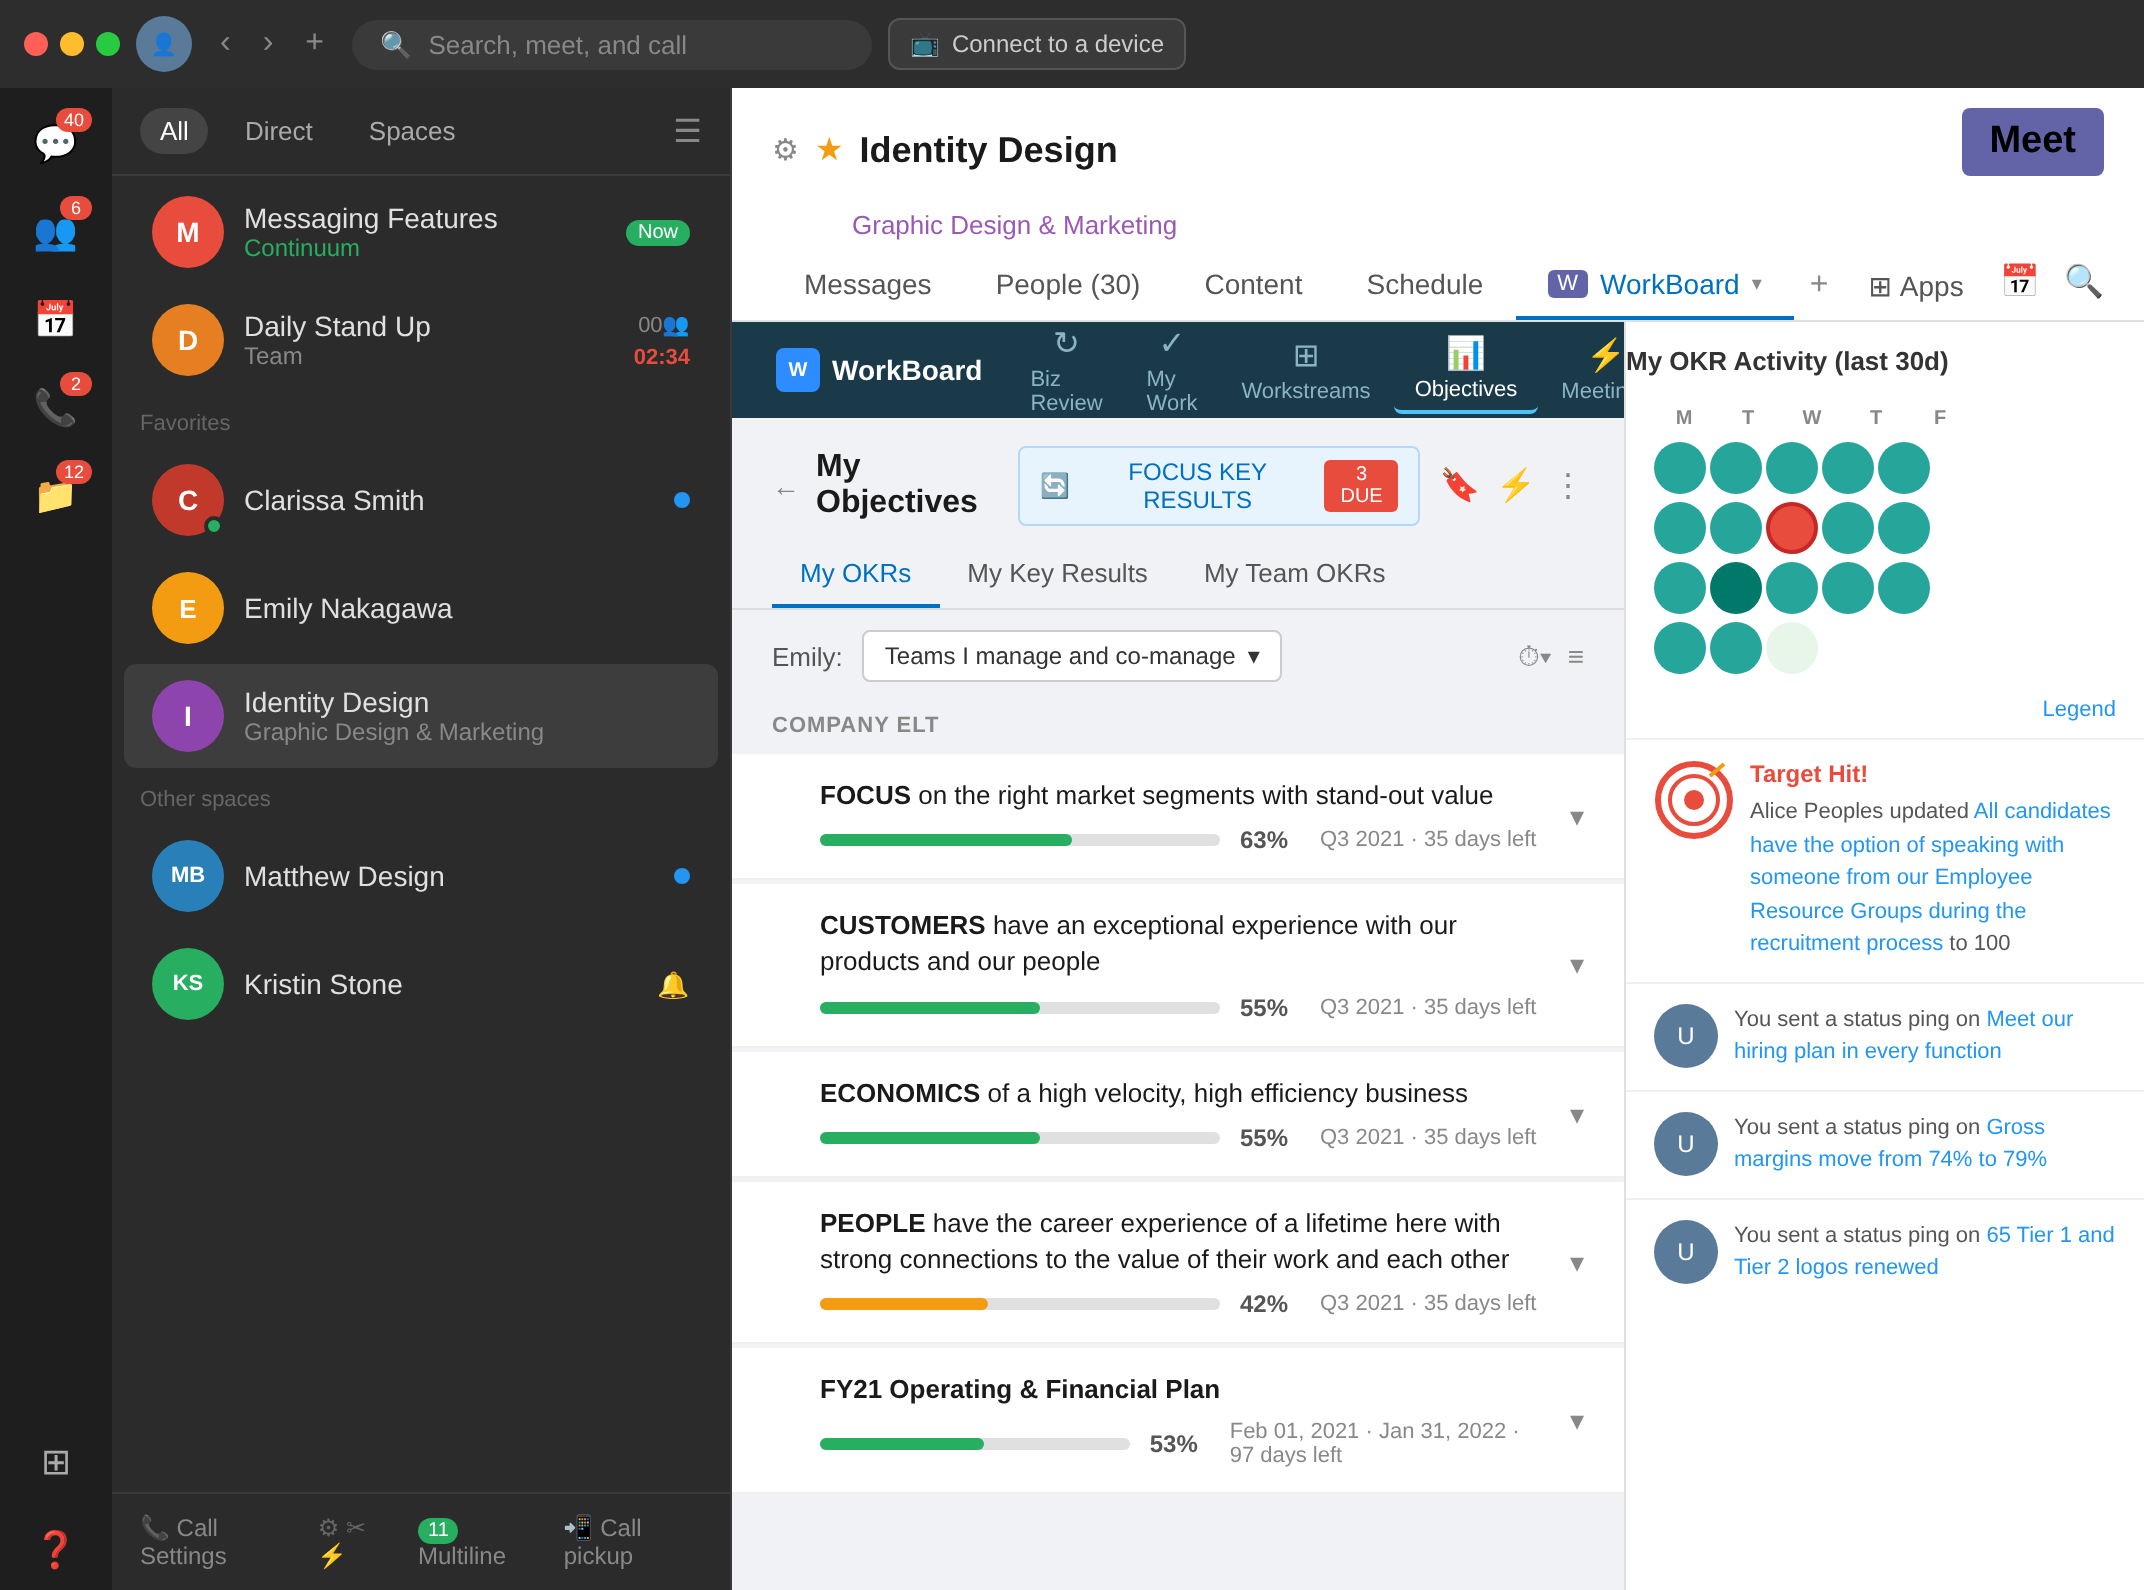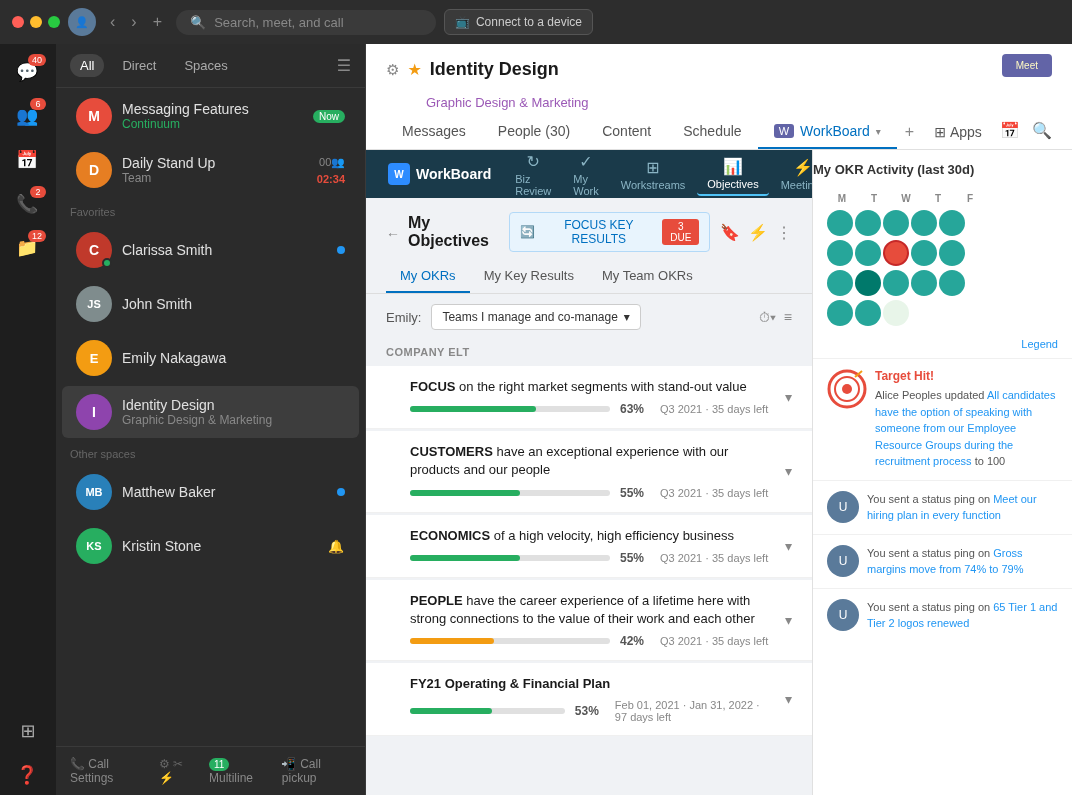--- a/index.html
+++ b/index.html
@@ -62,21 +62,21 @@
     .channel-header { background: #fff; border-bottom: 1px solid #e0e0e0; padding: 10px 20px 0; }
     .channel-title-row { display: flex; align-items: center; gap: 8px; margin-bottom: 8px; }
     .channel-name { font-size: 18px; font-weight: 600; color: #1a1a1a; }
     .channel-sub { font-size: 13px; color: #9b59b6; font-weight: 500; }
     .star-icon { color: #f39c12; font-size: 16px; }
     .channel-tabs { display: flex; gap: 0; }
     .channel-tab { padding: 8px 16px; font-size: 14px; color: #555; cursor: pointer; border-bottom: 2px solid transparent; white-space: nowrap; }
     .channel-tab.active { color: #0070c0; border-bottom: 2px solid #0070c0; font-weight: 500; }
     .channel-tab-add { color: #888; padding: 8px 8px; cursor: pointer; font-size: 16px; }
     .channel-tab-apps { padding: 8px 12px; font-size: 14px; color: #555; cursor: pointer; display: flex; align-items: center; gap: 4px; }
-    .meet-btn { background: #6264a7; color: #fef9c3; border: none; border-radius: 4px; padding: 6px 14px; font-size: 10px; cursor: pointer; margin-left: auto; margin-bottom: 8px; }
+    .meet-btn { background: #6264a7; color: #000000; border: none; border-radius: 4px; padding: 6px 14px; font-size: 19px; cursor: pointer; margin-left: auto; margin-bottom: 8px; font-weight: bold; }
 
     
     .workboard-area { flex: 1; display: flex; overflow: hidden; }
 
     .workboard-main { flex: 1; overflow-y: auto; background: #f0f2f5; }
     .workboard-main::-webkit-scrollbar { width: 6px; }
     .workboard-main::-webkit-scrollbar-thumb { background: #ccc; border-radius: 3px; }
 
     
     .wb-toolbar { background: #1a3a4a; display: flex; align-items: center; padding: 0 12px; height: 48px; gap: 2px; }
@@ -229,26 +229,20 @@
           <span class="online-dot"></span>
         </div>
         <div class="chat-info">
           <div class="chat-name">Clarissa Smith</div>
         </div>
         <div class="chat-meta">
           <span style="width:8px;height:8px;background:#2196f3;border-radius:50%;display:inline-block"></span>
         </div>
       </div>
 
-      <div class="chat-item">
-        <div class="chat-avatar" style="background:#7f8c8d;font-size:11px">JS</div>
-        <div class="chat-info">
-          <div class="chat-name">John Smith</div>
-        </div>
-      </div>
 
       <div class="chat-item">
         <div class="chat-avatar" style="background:#f39c12;font-size:13px">E</div>
         <div class="chat-info">
           <div class="chat-name">Emily Nakagawa</div>
         </div>
       </div>
 
       <div class="chat-item active">
         <div class="chat-avatar" style="background:#8e44ad">I</div>
@@ -256,21 +250,21 @@
           <div class="chat-name">Identity Design</div>
           <div class="chat-sub">Graphic Design &amp; Marketing</div>
         </div>
       </div>
 
       <div class="section-label">Other spaces</div>
 
       <div class="chat-item">
         <div class="chat-avatar" style="background:#2980b9;font-size:11px">MB</div>
         <div class="chat-info">
-          <div class="chat-name">Matthew Baker</div>
+          <div class="chat-name">Matthew Design</div>
         </div>
         <div class="chat-meta">
           <span style="width:8px;height:8px;background:#2196f3;border-radius:50%;display:inline-block"></span>
         </div>
       </div>
 
       <div class="chat-item">
         <div class="chat-avatar" style="background:#27ae60;font-size:11px">KS</div>
         <div class="chat-info">
           <div class="chat-name">Kristin Stone</div>

